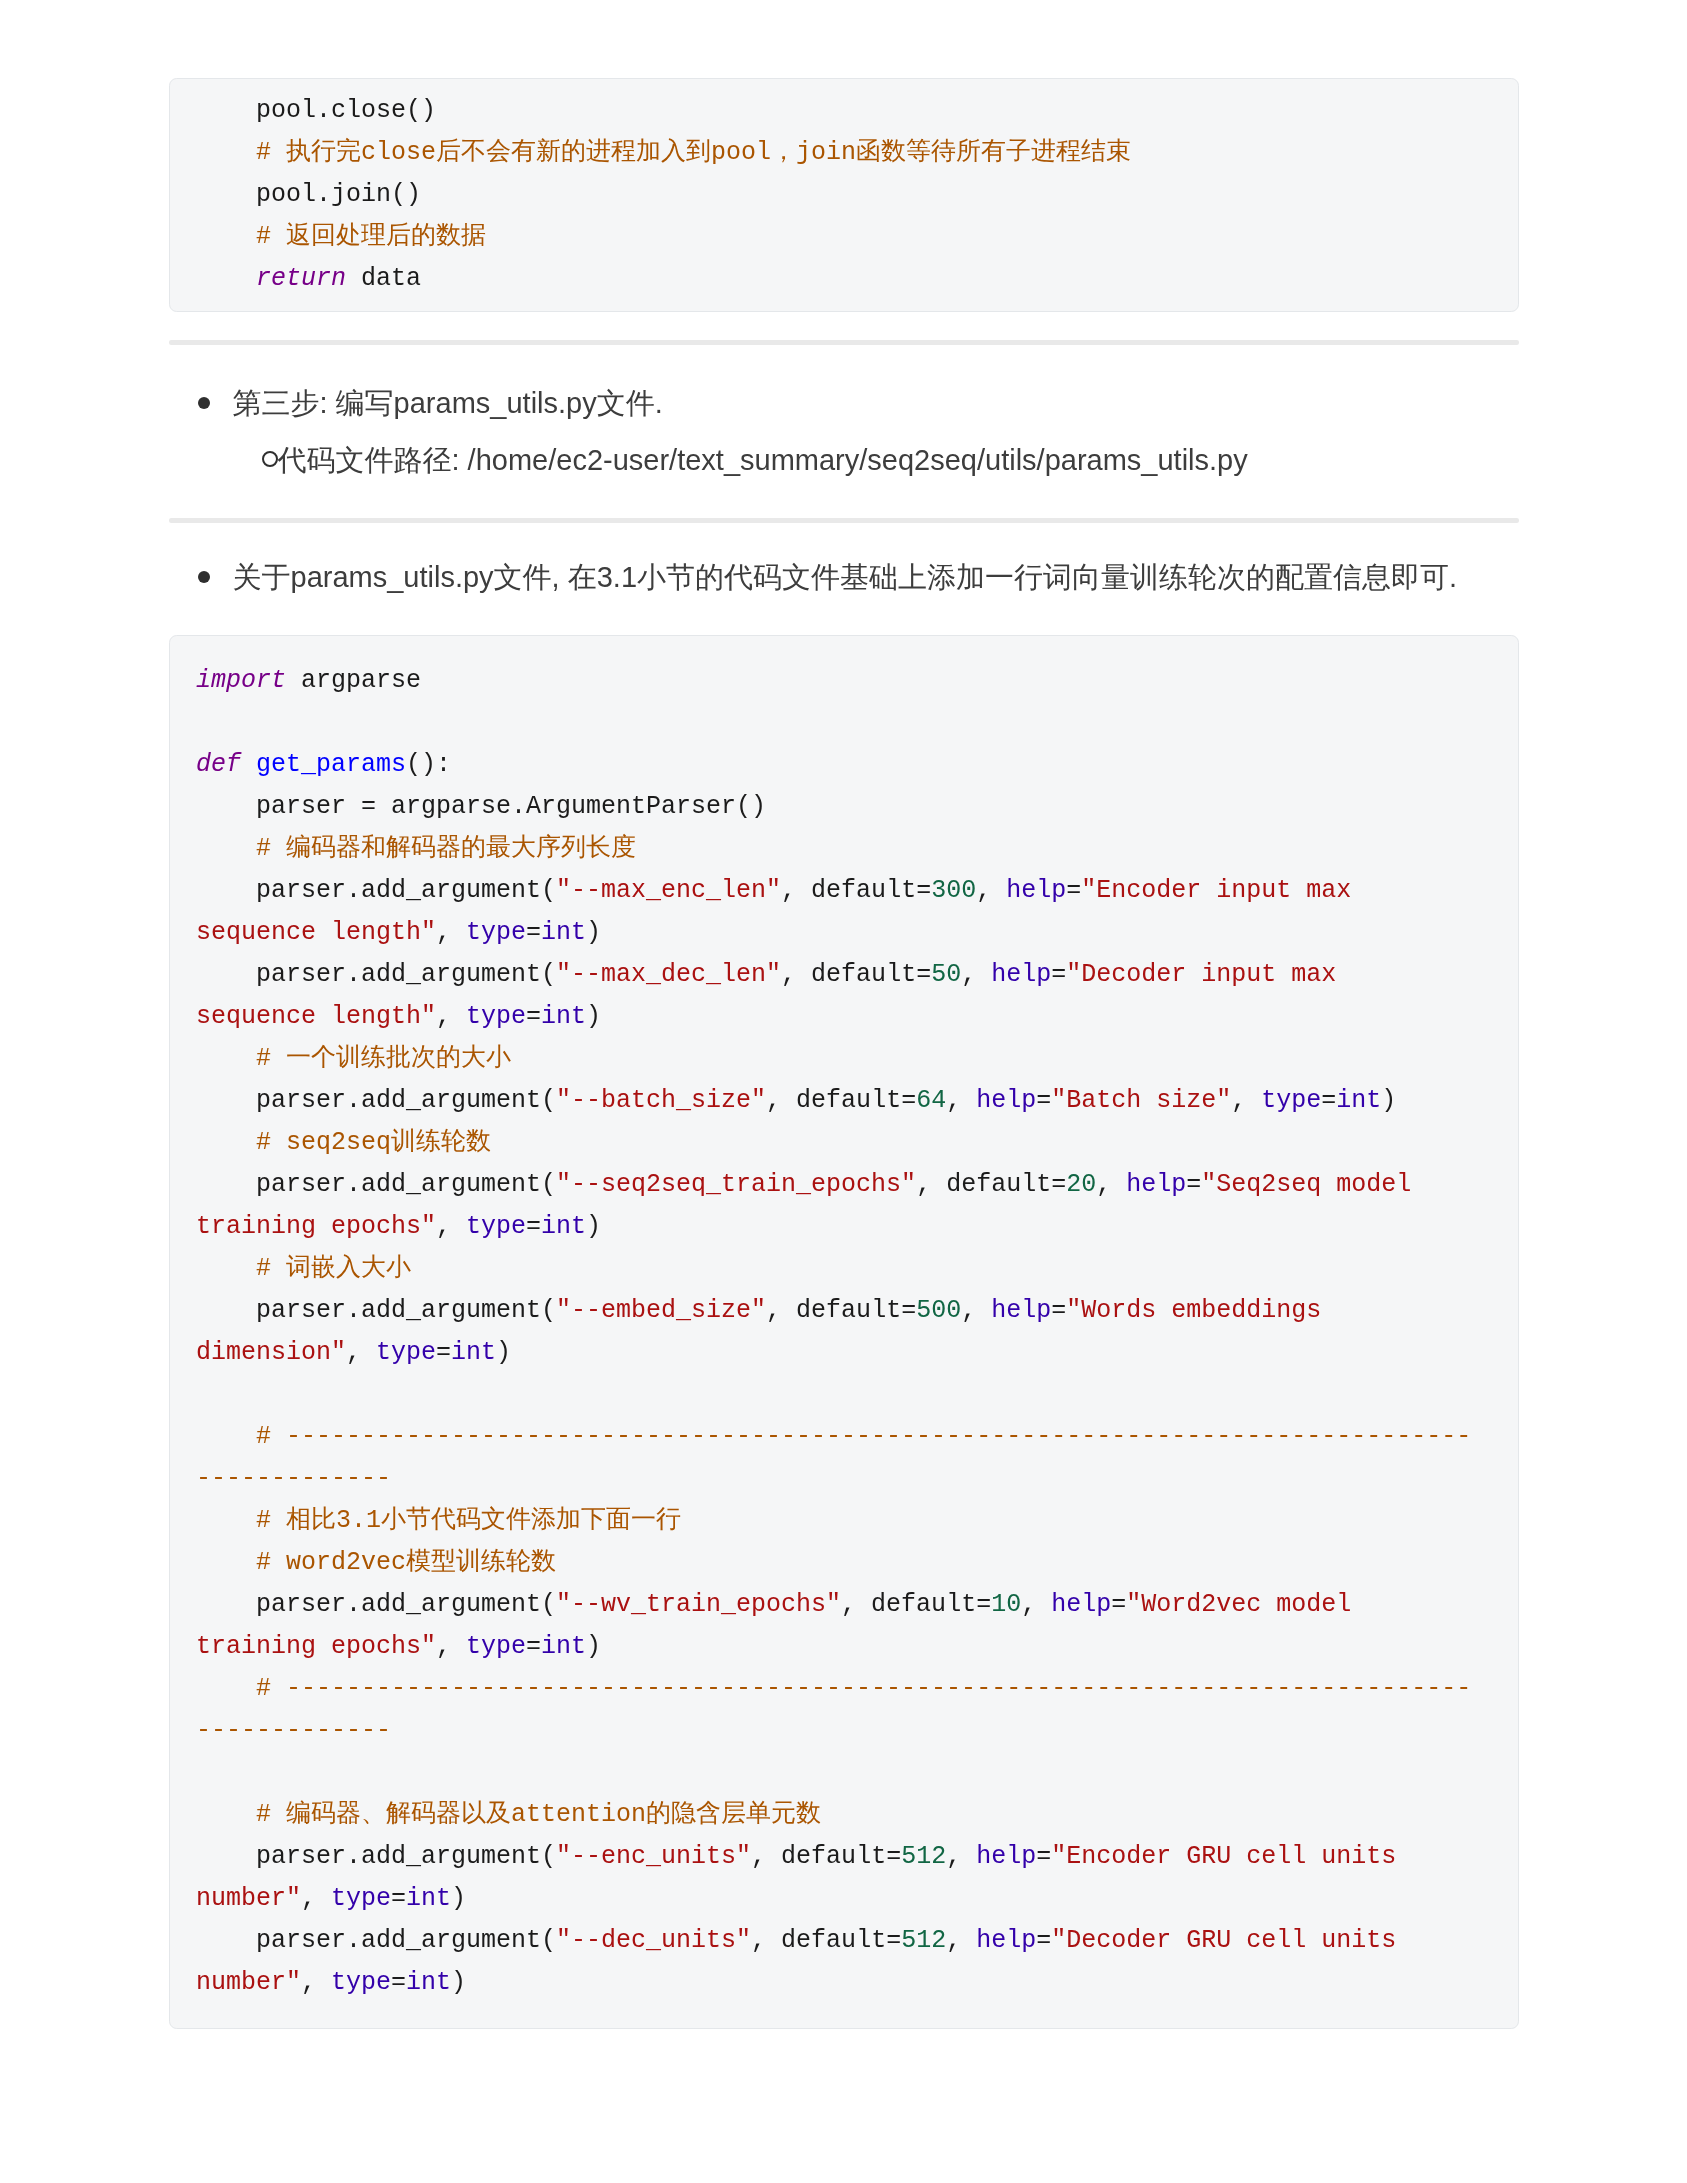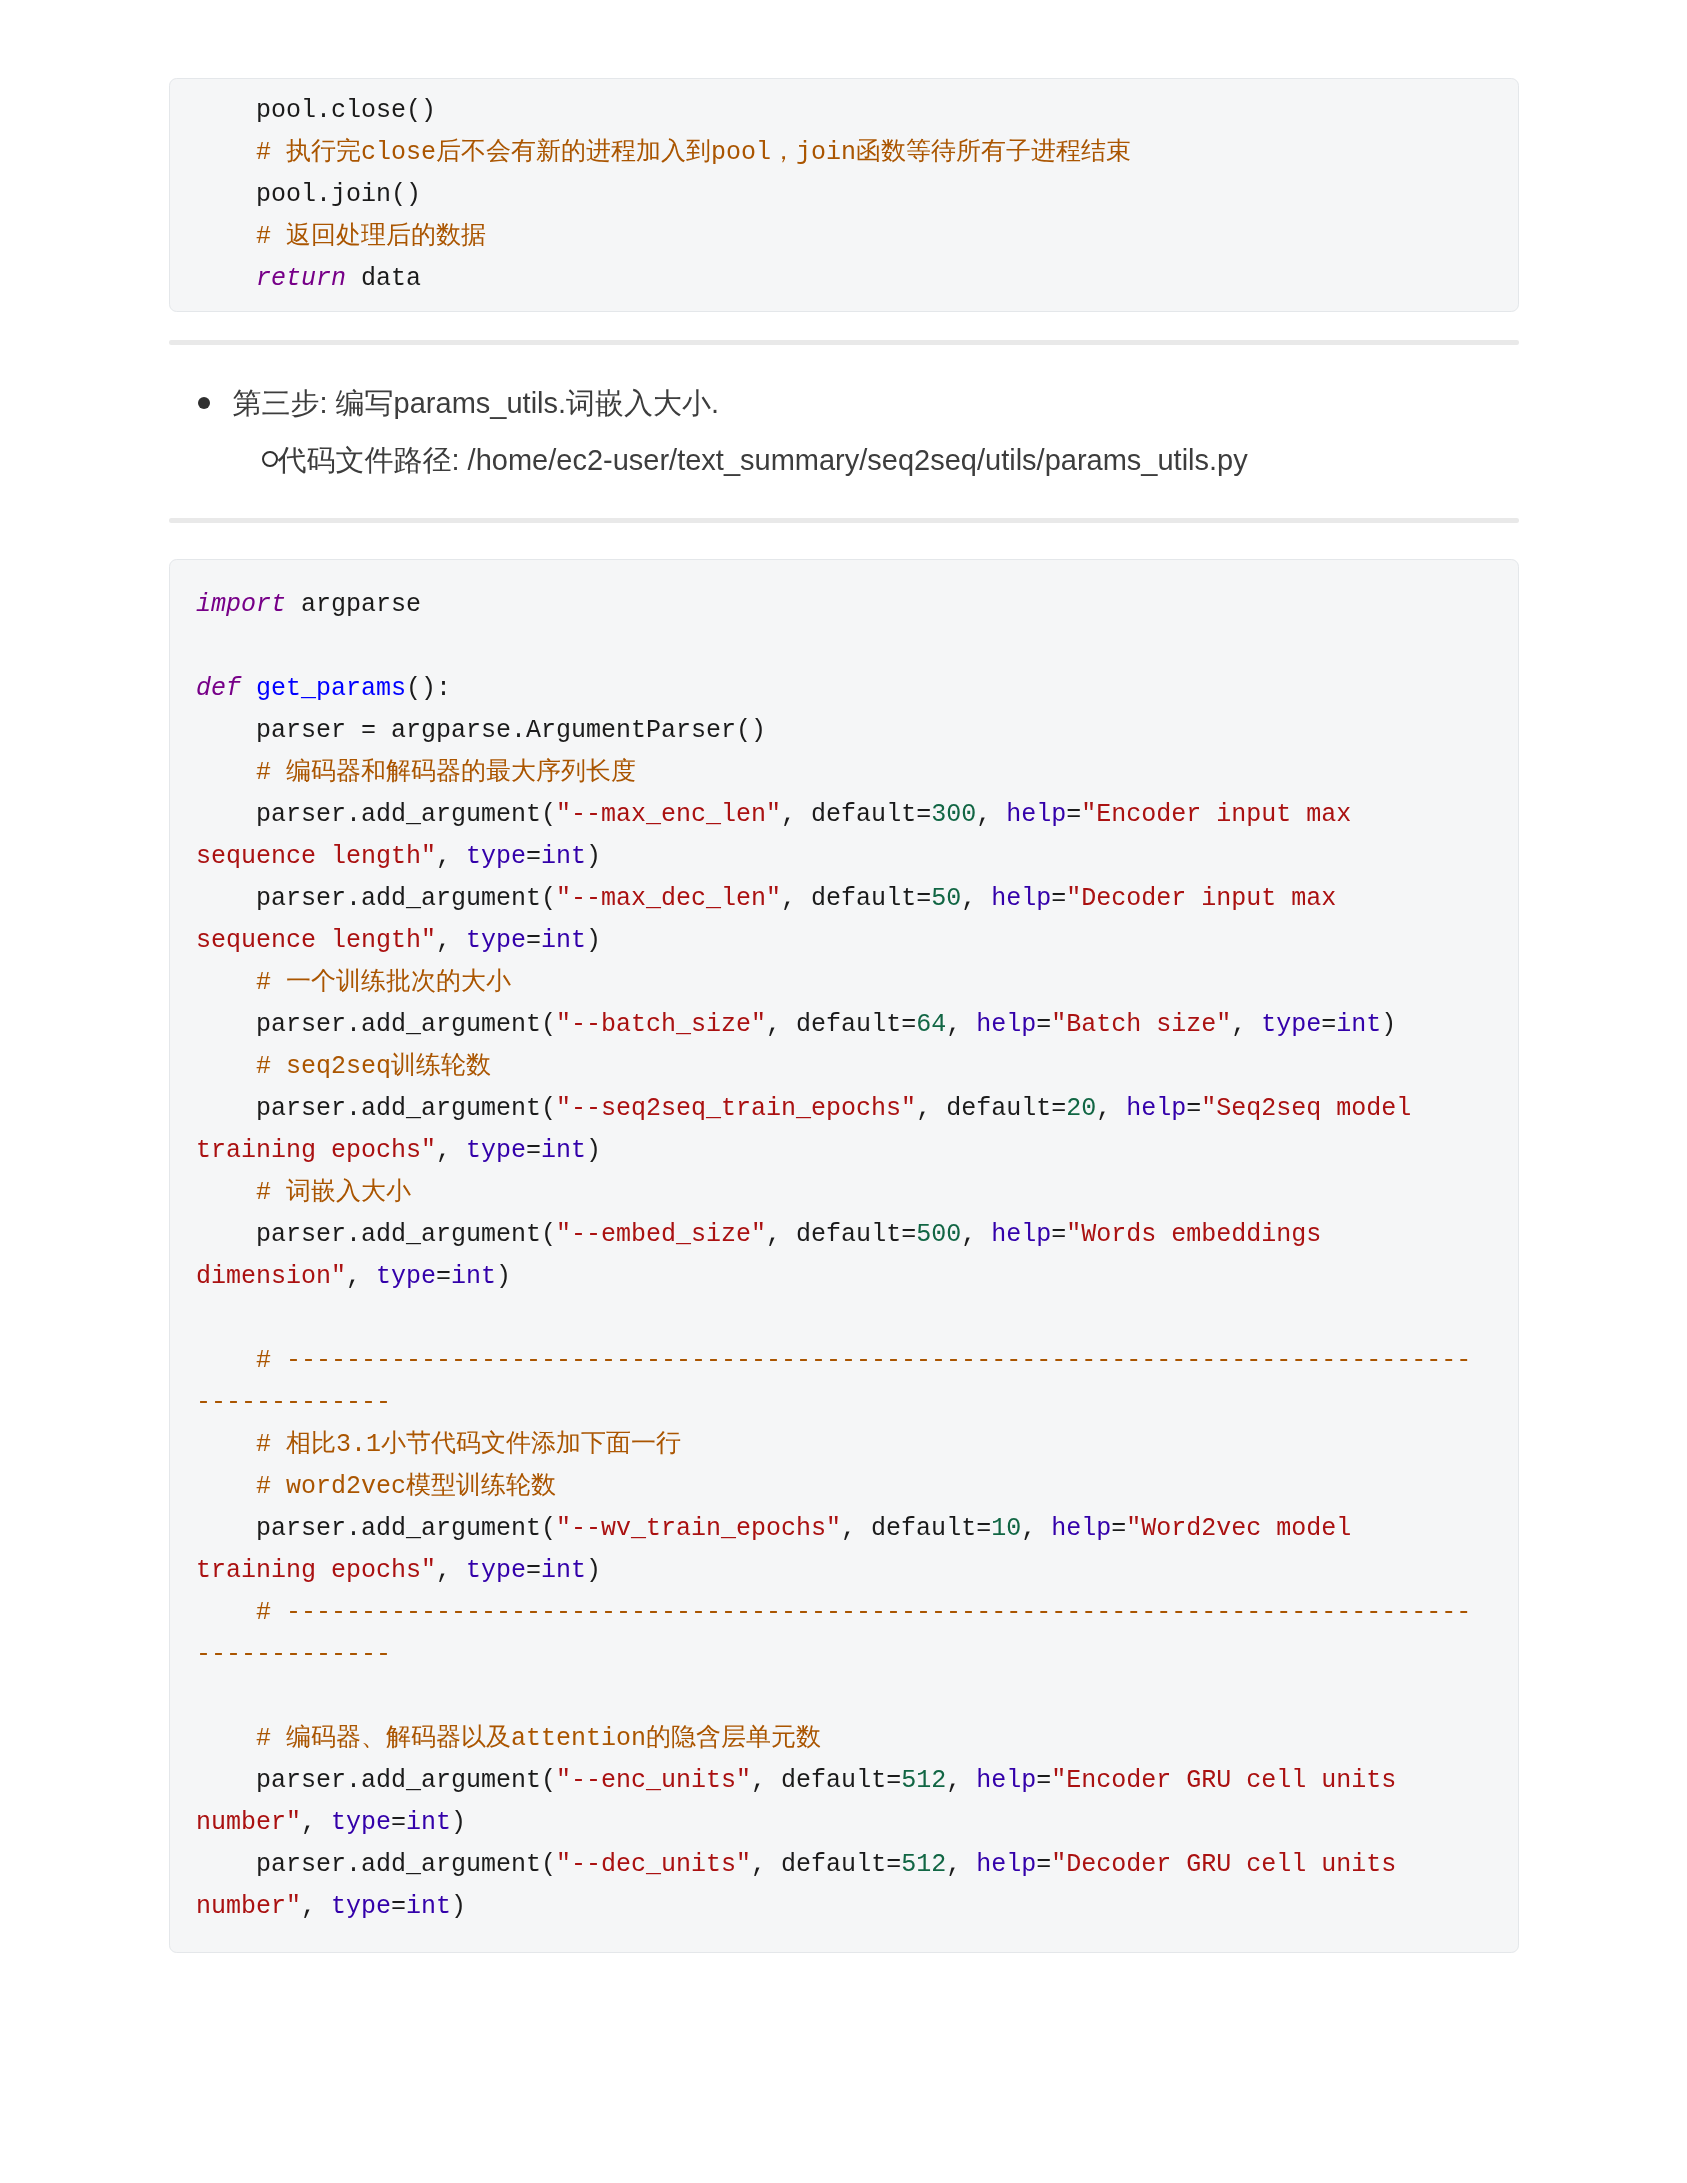--- a/index.html
+++ b/index.html
@@ -51,27 +51,31 @@
 <body>
 
 <div class="page">
 
   <div class="code-block code-top"><div class="code-line"><span class="tk-p">    pool.close()</span></div><div class="code-line"><span class="tk-c">    # 执行完close后不会有新的进程加入到pool，join函数等待所有子进程结束</span></div><div class="code-line"><span class="tk-p">    pool.join()</span></div><div class="code-line"><span class="tk-c">    # 返回处理后的数据</span></div><div class="code-line"><span class="tk-p">    </span><span class="tk-k">return</span><span class="tk-p"> data</span></div></div>
 
   <div class="hr hr1"></div>
 
   <div class="li li-step">
     <span class="dot"></span>
-    <span class="txt l1-txt">第三步: 编写params_utils.词嵌入大小.</span>
+    <span class="txt l1-txt">第三步: 编写params_utils.py文件.</span>
   </div>
 
   <div class="li li-path">
     <span class="circle"></span>
     <span class="txt l2-txt">代码文件路径: /home/ec2-user/text_summary/seq2seq/utils/params_utils.py</span>
   </div>
 
   <div class="hr hr2"></div>
 
+  <div class="li li-note">
+    <span class="dot"></span>
+    <span class="txt l1-txt">关于params_utils.py文件, 在3.1小节的代码文件基础上添加一行词向量训练轮次的配置信息即可.</span>
+  </div>
 
   <div class="code-block code-main"><div class="code-line"><span class="tk-k">import</span><span class="tk-p"> argparse</span></div><div class="code-line">&nbsp;</div><div class="code-line"><span class="tk-k">def</span><span class="tk-p"> </span><span class="tk-d">get_params</span><span class="tk-p">():</span></div><div class="code-line"><span class="tk-p">    parser = argparse.ArgumentParser()</span></div><div class="code-line"><span class="tk-c">    # 编码器和解码器的最大序列长度</span></div><div class="code-line"><span class="tk-p">    parser.add_argument(</span><span class="tk-s">"--max_enc_len"</span><span class="tk-p">, default=</span><span class="tk-n">300</span><span class="tk-p">, </span><span class="tk-b">help</span><span class="tk-p">=</span><span class="tk-s">"Encoder input max</span></div><div class="code-line"><span class="tk-s">sequence length"</span><span class="tk-p">, </span><span class="tk-b">type</span><span class="tk-p">=</span><span class="tk-b">int</span><span class="tk-p">)</span></div><div class="code-line"><span class="tk-p">    parser.add_argument(</span><span class="tk-s">"--max_dec_len"</span><span class="tk-p">, default=</span><span class="tk-n">50</span><span class="tk-p">, </span><span class="tk-b">help</span><span class="tk-p">=</span><span class="tk-s">"Decoder input max</span></div><div class="code-line"><span class="tk-s">sequence length"</span><span class="tk-p">, </span><span class="tk-b">type</span><span class="tk-p">=</span><span class="tk-b">int</span><span class="tk-p">)</span></div><div class="code-line"><span class="tk-c">    # 一个训练批次的大小</span></div><div class="code-line"><span class="tk-p">    parser.add_argument(</span><span class="tk-s">"--batch_size"</span><span class="tk-p">, default=</span><span class="tk-n">64</span><span class="tk-p">, </span><span class="tk-b">help</span><span class="tk-p">=</span><span class="tk-s">"Batch size"</span><span class="tk-p">, </span><span class="tk-b">type</span><span class="tk-p">=</span><span class="tk-b">int</span><span class="tk-p">)</span></div><div class="code-line"><span class="tk-c">    # seq2seq训练轮数</span></div><div class="code-line"><span class="tk-p">    parser.add_argument(</span><span class="tk-s">"--seq2seq_train_epochs"</span><span class="tk-p">, default=</span><span class="tk-n">20</span><span class="tk-p">, </span><span class="tk-b">help</span><span class="tk-p">=</span><span class="tk-s">"Seq2seq model</span></div><div class="code-line"><span class="tk-s">training epochs"</span><span class="tk-p">, </span><span class="tk-b">type</span><span class="tk-p">=</span><span class="tk-b">int</span><span class="tk-p">)</span></div><div class="code-line"><span class="tk-c">    # 词嵌入大小</span></div><div class="code-line"><span class="tk-p">    parser.add_argument(</span><span class="tk-s">"--embed_size"</span><span class="tk-p">, default=</span><span class="tk-n">500</span><span class="tk-p">, </span><span class="tk-b">help</span><span class="tk-p">=</span><span class="tk-s">"Words embeddings</span></div><div class="code-line"><span class="tk-s">dimension"</span><span class="tk-p">, </span><span class="tk-b">type</span><span class="tk-p">=</span><span class="tk-b">int</span><span class="tk-p">)</span></div><div class="code-line">&nbsp;</div><div class="code-line"><span class="tk-c">    # -------------------------------------------------------------------------------</span></div><div class="code-line"><span class="tk-c">-------------</span></div><div class="code-line"><span class="tk-c">    # 相比3.1小节代码文件添加下面一行</span></div><div class="code-line"><span class="tk-c">    # word2vec模型训练轮数</span></div><div class="code-line"><span class="tk-p">    parser.add_argument(</span><span class="tk-s">"--wv_train_epochs"</span><span class="tk-p">, default=</span><span class="tk-n">10</span><span class="tk-p">, </span><span class="tk-b">help</span><span class="tk-p">=</span><span class="tk-s">"Word2vec model</span></div><div class="code-line"><span class="tk-s">training epochs"</span><span class="tk-p">, </span><span class="tk-b">type</span><span class="tk-p">=</span><span class="tk-b">int</span><span class="tk-p">)</span></div><div class="code-line"><span class="tk-c">    # -------------------------------------------------------------------------------</span></div><div class="code-line"><span class="tk-c">-------------</span></div><div class="code-line">&nbsp;</div><div class="code-line"><span class="tk-c">    # 编码器、解码器以及attention的隐含层单元数</span></div><div class="code-line"><span class="tk-p">    parser.add_argument(</span><span class="tk-s">"--enc_units"</span><span class="tk-p">, default=</span><span class="tk-n">512</span><span class="tk-p">, </span><span class="tk-b">help</span><span class="tk-p">=</span><span class="tk-s">"Encoder GRU cell units</span></div><div class="code-line"><span class="tk-s">number"</span><span class="tk-p">, </span><span class="tk-b">type</span><span class="tk-p">=</span><span class="tk-b">int</span><span class="tk-p">)</span></div><div class="code-line"><span class="tk-p">    parser.add_argument(</span><span class="tk-s">"--dec_units"</span><span class="tk-p">, default=</span><span class="tk-n">512</span><span class="tk-p">, </span><span class="tk-b">help</span><span class="tk-p">=</span><span class="tk-s">"Decoder GRU cell units</span></div><div class="code-line"><span class="tk-s">number"</span><span class="tk-p">, </span><span class="tk-b">type</span><span class="tk-p">=</span><span class="tk-b">int</span><span class="tk-p">)</span></div></div>
 
 </div>
 
 
 </body></html>

